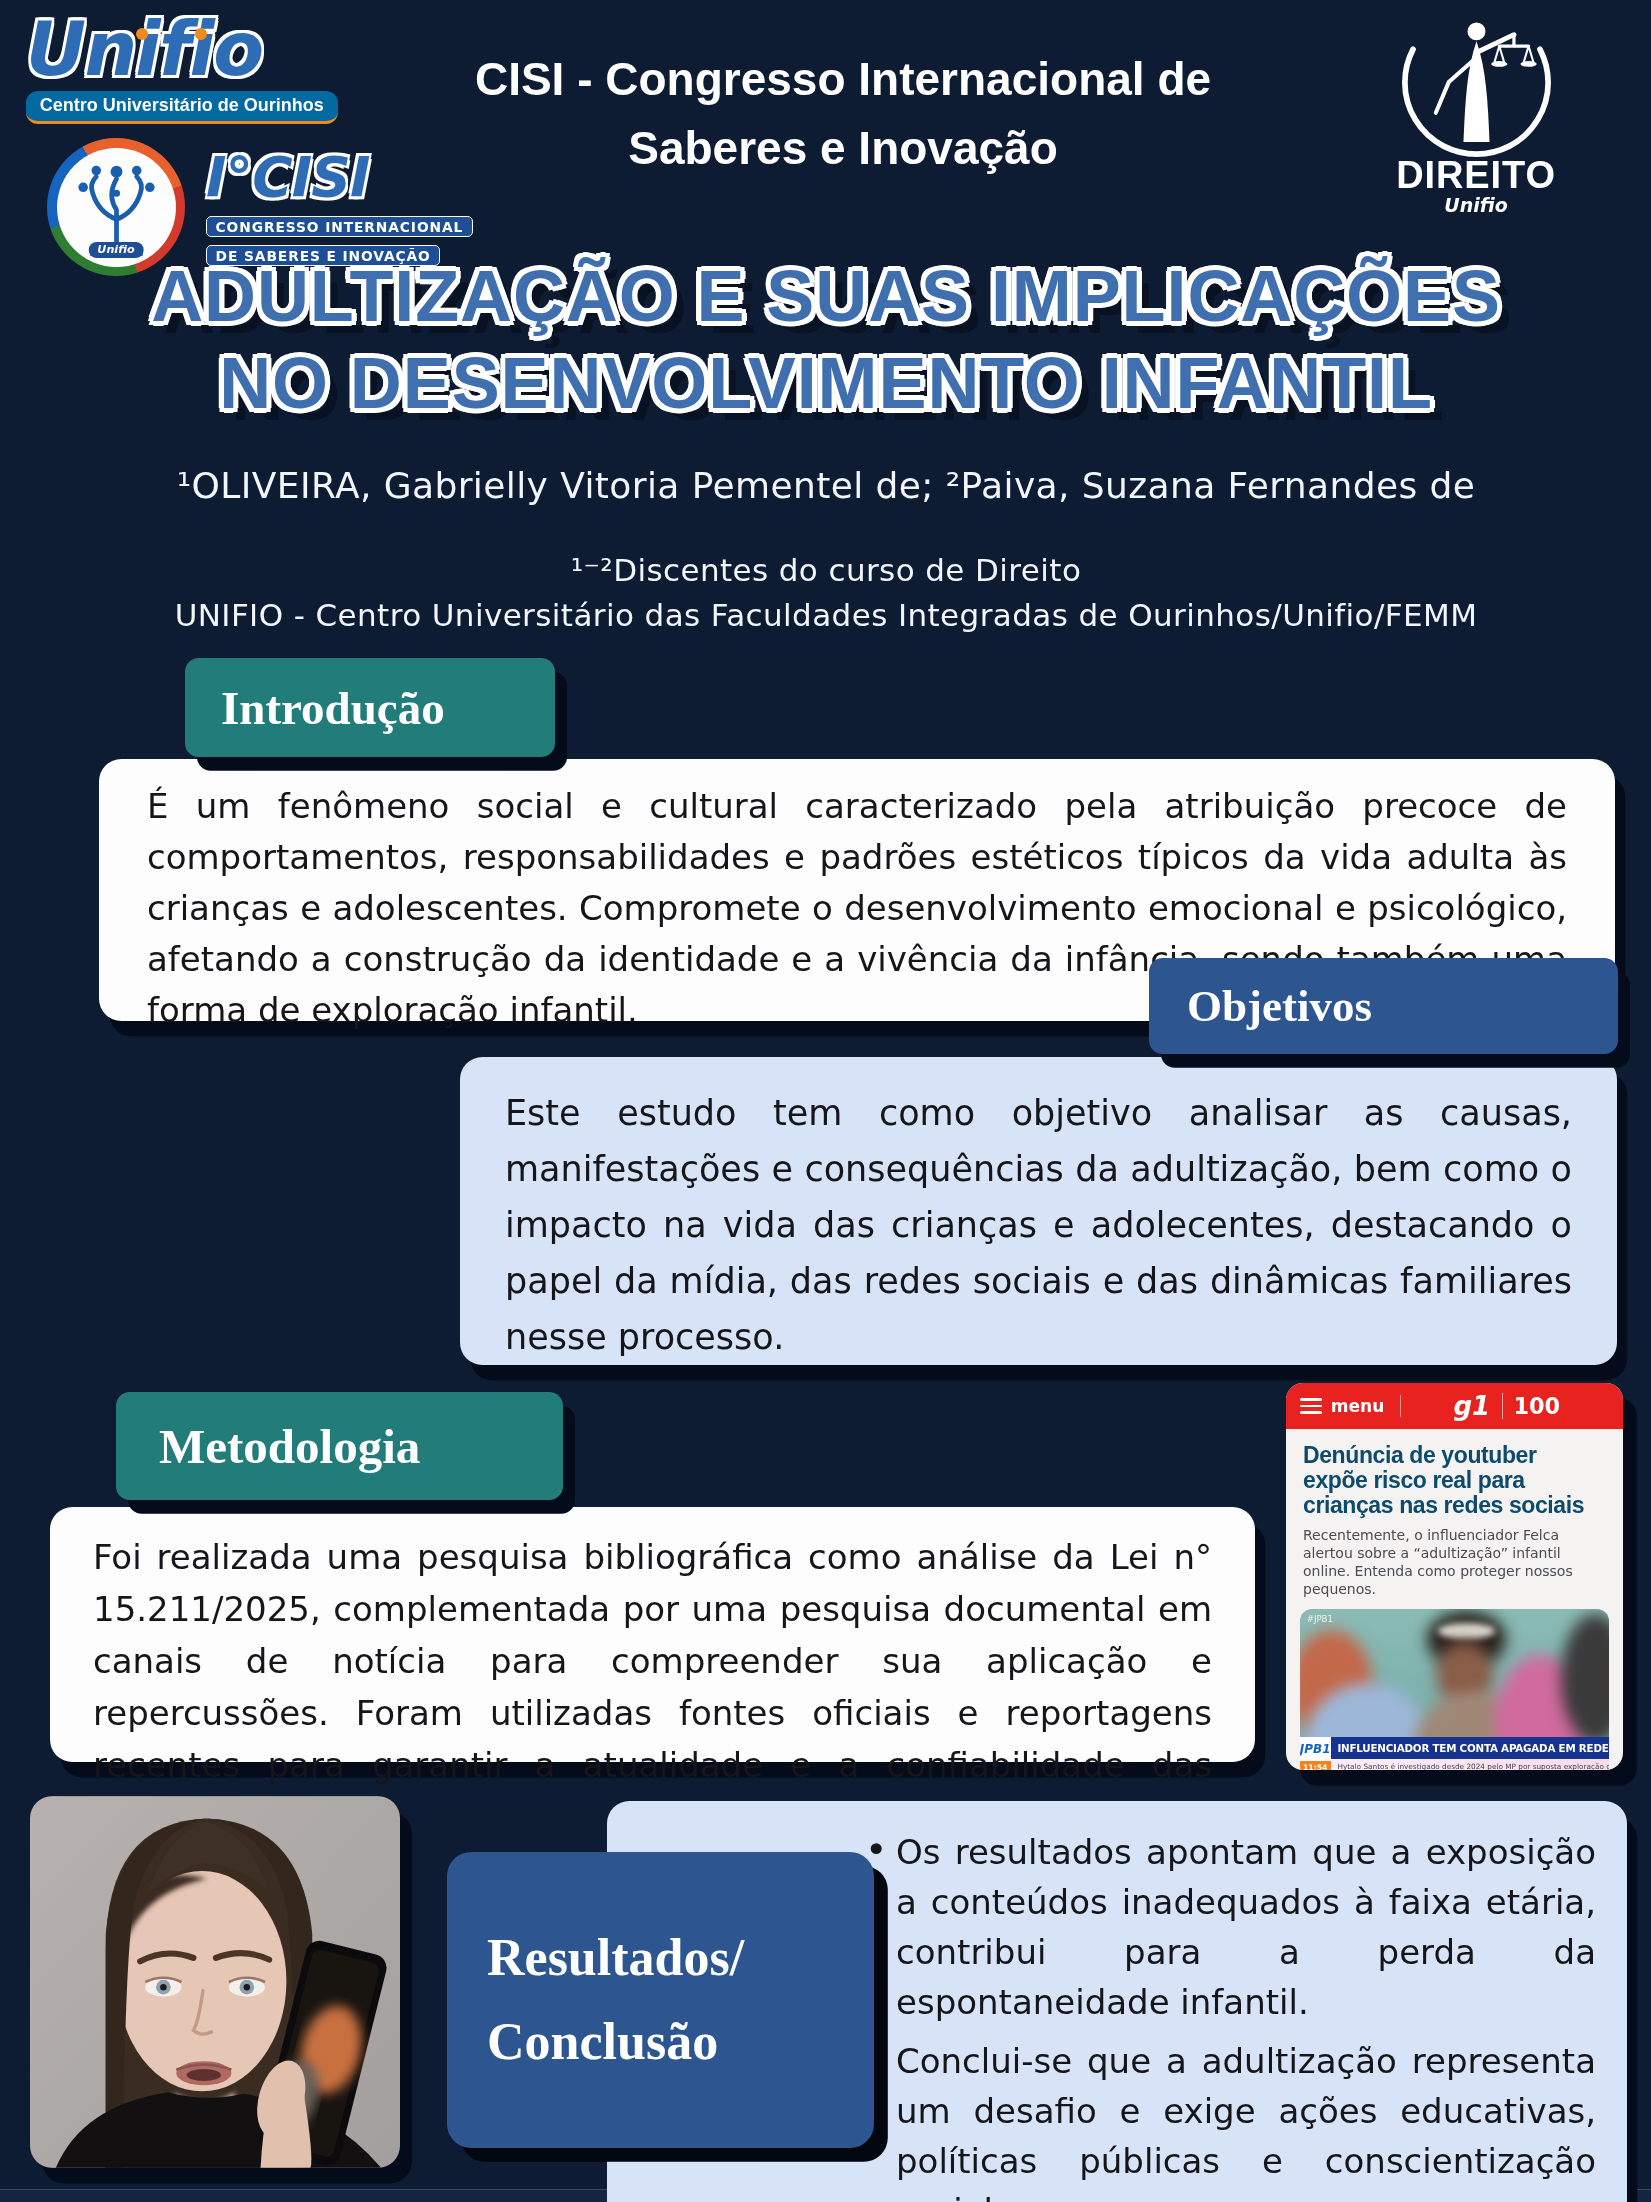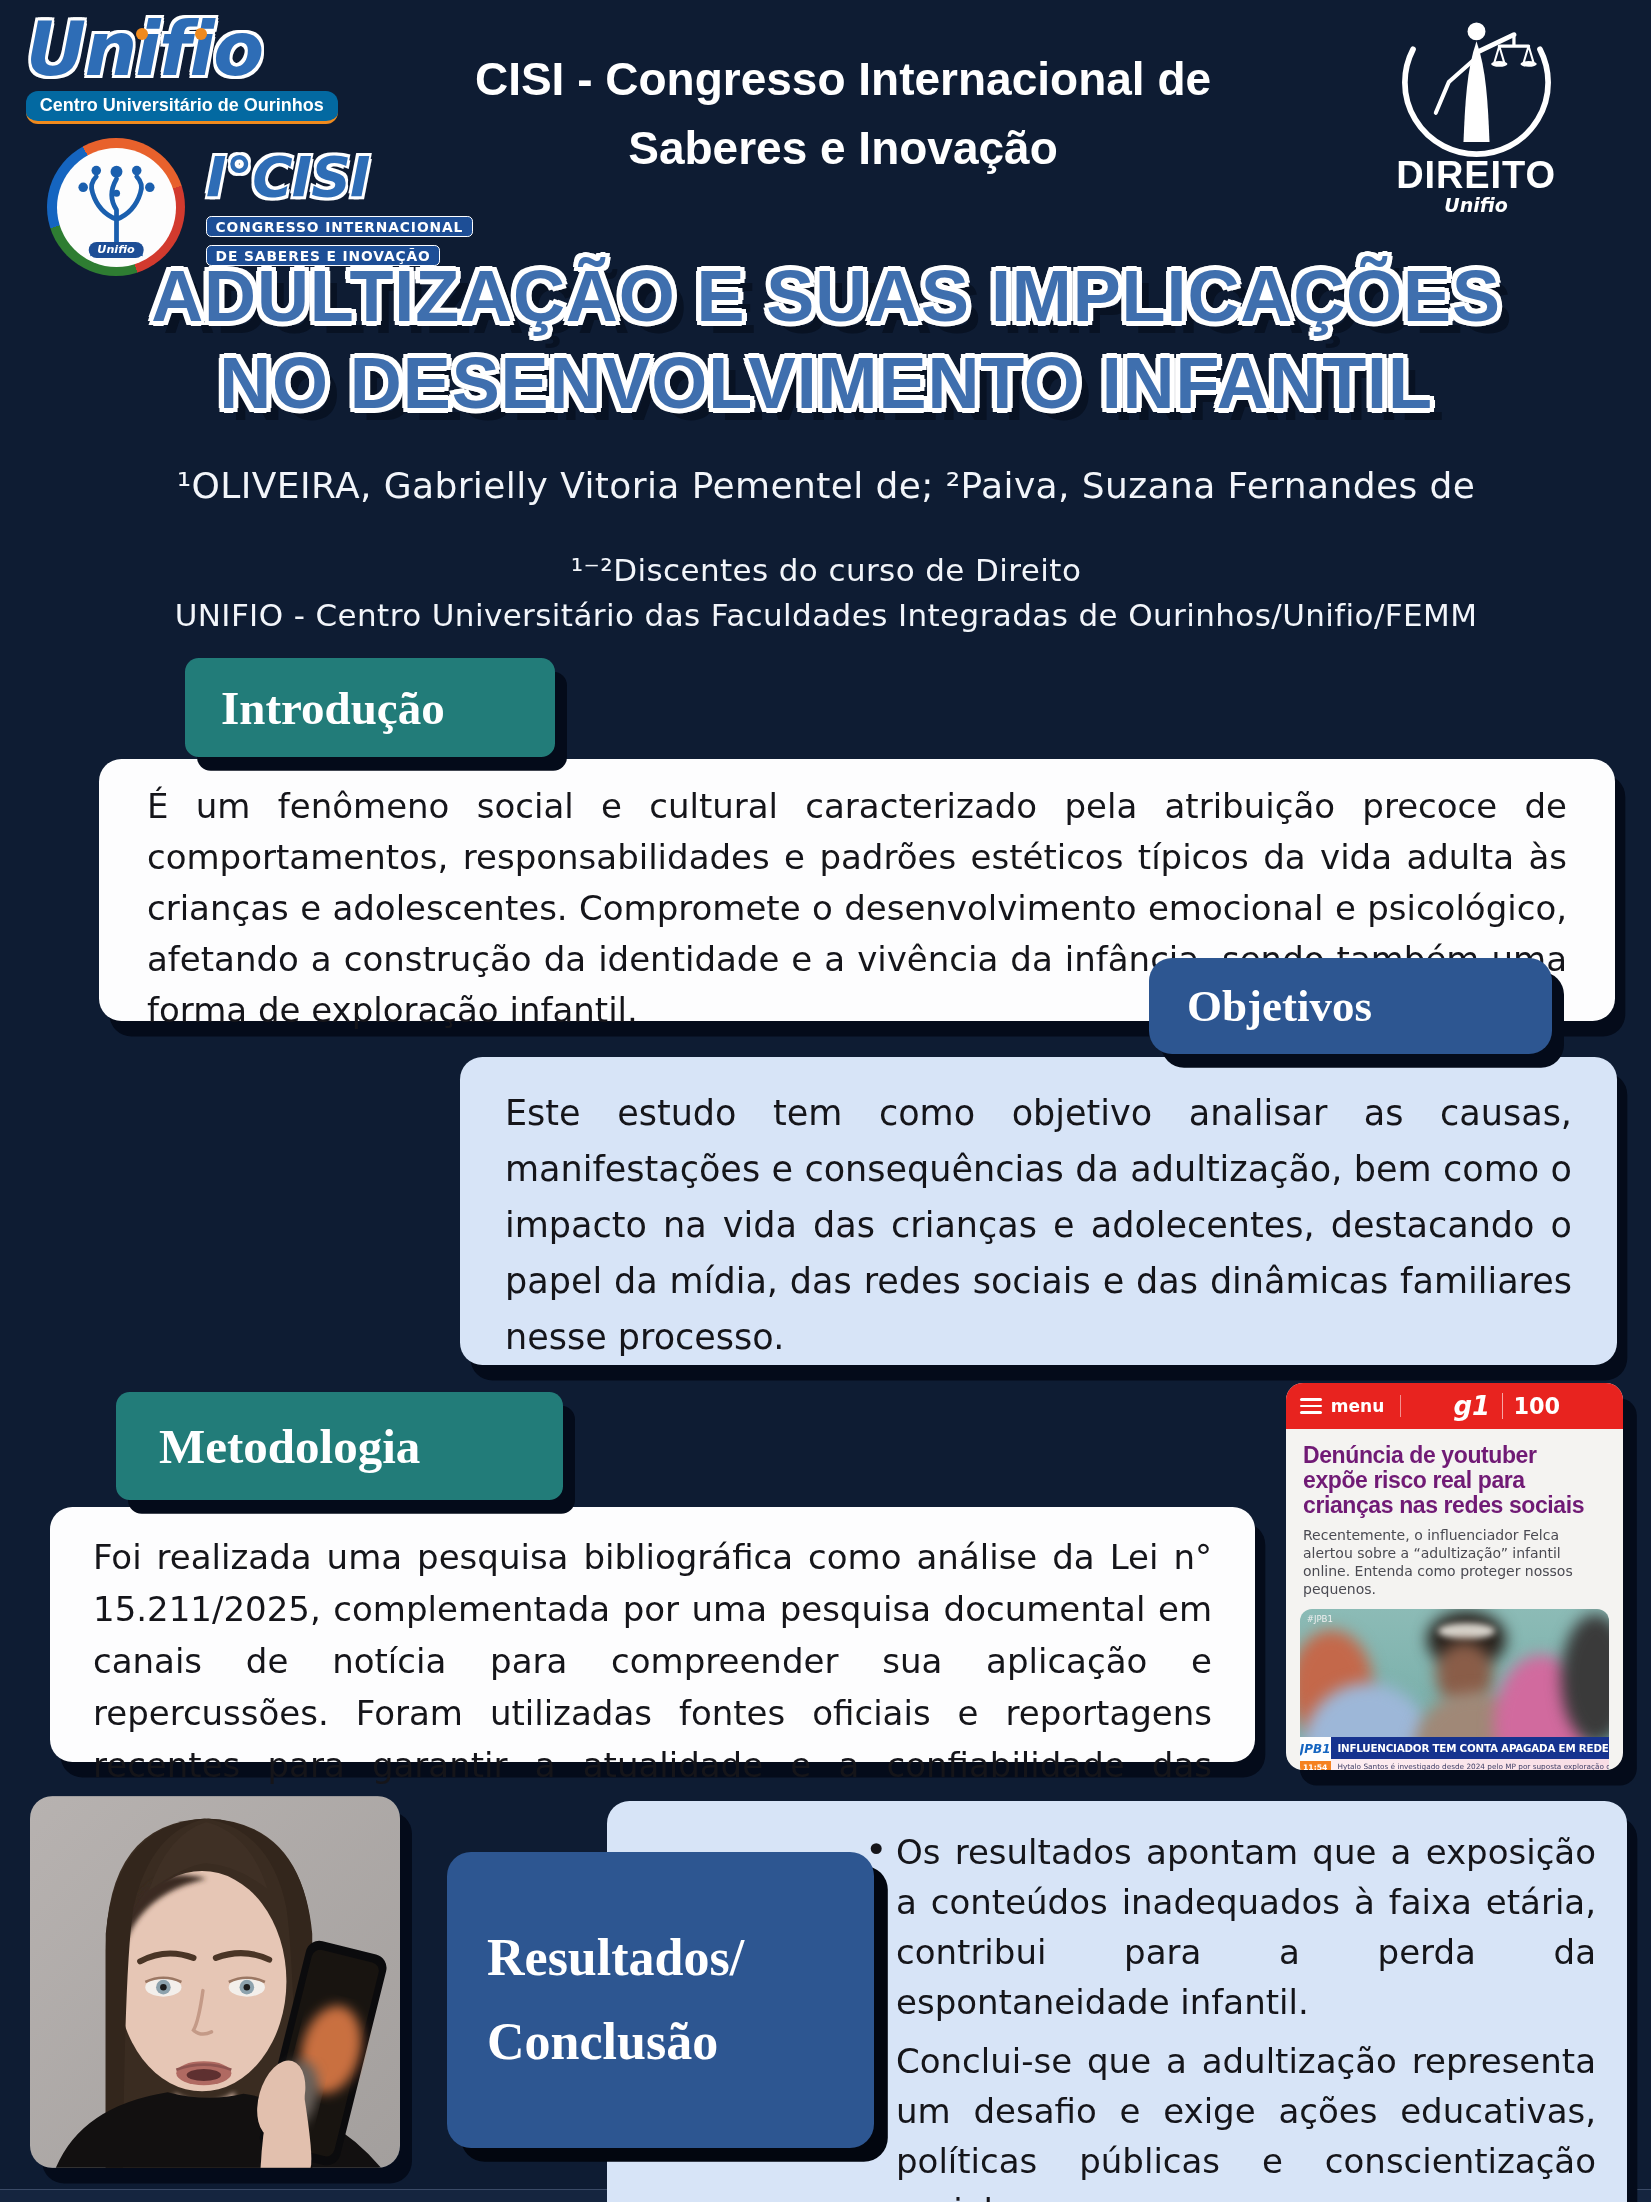--- a/index.html
+++ b/index.html
@@ -76,21 +76,21 @@
   .body-box{
     position:absolute; border-radius:22.4px; box-shadow:10.3px 15.5px 0 #040b1a;
     color:#15151a; text-align:justify; z-index:2;
   }
   .whitebox{ background:#fdfdfe; }
   .lightblue{ background:#d7e4f7; }
 
   .intro-head{ left:185px; top:658px; width:370px; height:99px; padding-left:36px; font-size:47px; }
   .intro-box{ left:99px; top:759px; width:1516px; height:262px; padding:22.4px 48px; font-size:34px; line-height:51px; }
 
-  .obj-head{ left:1149px; top:958px; width:403px; height:96px; padding-left:38px; font-size:45px;border-radius:23px; }
+  .obj-head{ left:1149px; top:958px; width:469px; height:96px; padding-left:38px; font-size:45px; }
   .obj-box{ left:460px; top:1057px; width:1157px; height:308px; padding:27.5px 45px; font-size:35px; line-height:56px; }
 
   .met-head{ left:116px; top:1392px; width:447px; height:108px; padding-left:43px; font-size:49px; }
   .met-box{ left:50px; top:1507px; width:1205px; height:255px; padding:24px 43px; font-size:34px; line-height:52px; }
 
   
   .res-head{
     left:447px; top:1852px; width:427px; height:296px; border-radius:24px;
     flex-direction:column; align-items:flex-start; justify-content:center;
     padding-left:40px; font-size:52px; line-height:1.62; box-shadow:13.8px 13.8px 0 #02060f;
@@ -104,21 +104,21 @@
     left:1286px; top:1383px; width:337px; height:387px; border-radius:17px;
     background:#f4f3f1; box-shadow:13.8px 15.5px 0 #040b1a; overflow:hidden; z-index:4;
   }
   .news-topbar{ height:46px; background:#e8231f; display:flex; align-items:center; padding:0 13.8px; color:#fff; }
   .burger{ width:22.4px; height:15.5px; display:flex; flex-direction:column; justify-content:space-between; margin-right:8.6px; }
   .burger span{ height:2.6px; background:#fff; border-radius:1.7px; }
   .menu-label{ font-size:17px; font-weight:bold; }
   .news-divider{ width:1.7px; height:22.4px; background:rgba(255,255,255,.5); margin:0 12px 0 15.5px; }
   .g1-logo{ font-size:26px; font-weight:800; font-style:italic; margin-left:40px; }
   .globo100{ font-size:22.4px; font-weight:800; margin-left:12px; border-left:1.7px solid rgba(255,255,255,.6); padding-left:10.3px; }
-  .news-headline{ padding:13.8px 17px 0; font-size:23px; font-weight:800; color:#701a75; line-height:1.1;
+  .news-headline{ padding:13.8px 17px 0; font-size:23px; font-weight:800; color:#0c4a6e; line-height:1.1;
     font-family:"Liberation Sans",sans-serif; letter-spacing:-0.4px; text-align:left; }
   .news-sub{ padding:8.6px 17px 0; font-size:14px; color:#4a4a52; line-height:1.28; text-align:left; }
   .news-photo{ position:relative; margin:10.3px 13.8px 0; height:169px; border-radius:12px; overflow:hidden;
     background:linear-gradient(#8cbbb6,#6fa9a4); }
   .blob{ position:absolute; border-radius:50%; filter:blur(7.7px); }
   .photo-tag{ position:absolute; left:6.9px; top:5.2px; font-size:8.6px; color:#f0f0f0; z-index:3; filter:none; }
   .lower-third{ position:absolute; left:0; right:0; bottom:5.2px; display:flex; z-index:3; }
   .lt-logo{ width:55px; background:#fdfdfd; display:flex; flex-direction:column; }
   .lt-station{ flex:1; display:flex; align-items:center; justify-content:center; font-size:12px; font-weight:800; color:#1565c0; font-style:italic; }
   .lt-time{ height:12px; background:#f58220; color:#fff; font-size:7.7px; font-weight:bold; display:flex; align-items:center; justify-content:center; }

